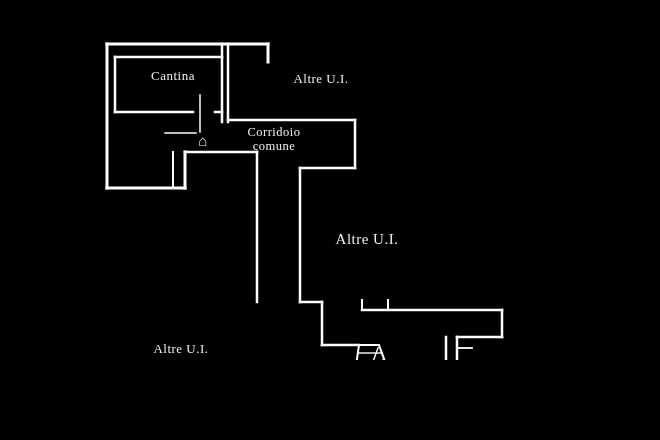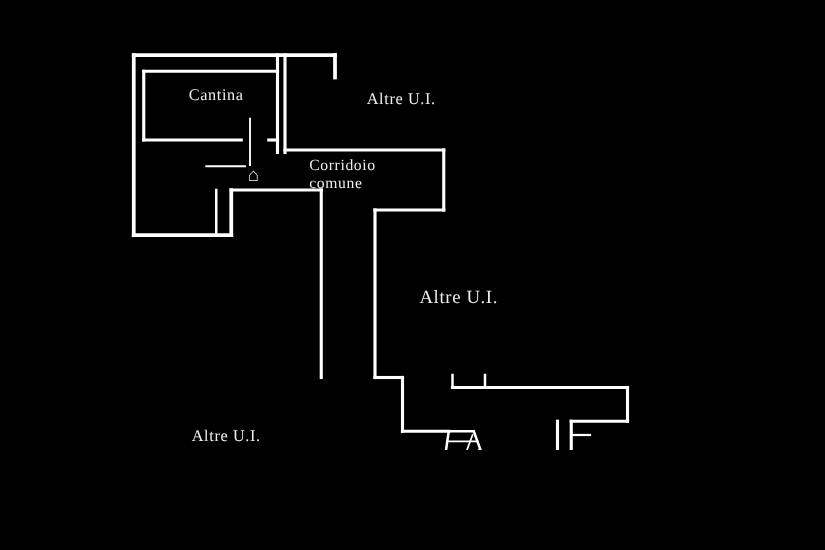--- a/index.html
+++ b/index.html
@@ -13,21 +13,21 @@
   #plan-svg{position:absolute;left:0;top:0;}
   .lbl{
     position:absolute;
     transform:translate(-50%,-50%);
     color:#ededed;
     font-size:13px;
     letter-spacing:0.5px;
     white-space:nowrap;
     user-select:none;
   }
-  .lbl .line{display:block;}
+  .lbl .line{display:block;text-align:center;}
   #lbl-cantina{left:163px;top:76px;}
   #lbl-altre-top{left:311px;top:79px;}
   #lbl-corridoio{left:264px;top:139px;font-size:12.5px;line-height:14px;}
   #lbl-altre-center{left:357px;top:239px;font-size:15px;}
   #lbl-altre-bottom{left:171px;top:349px;}
   #door-symbol{left:193px;top:141px;font-size:15px;}
 </style>
 </head>
 <body>
 

